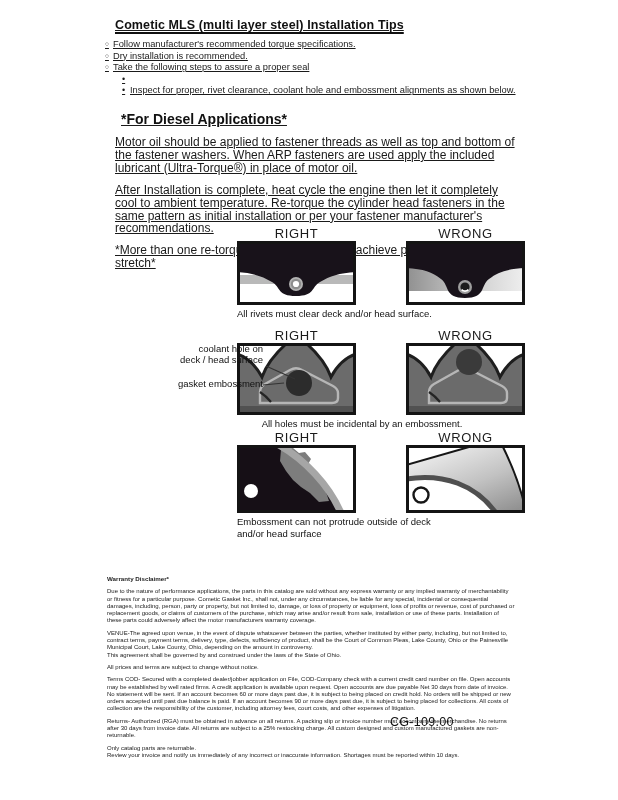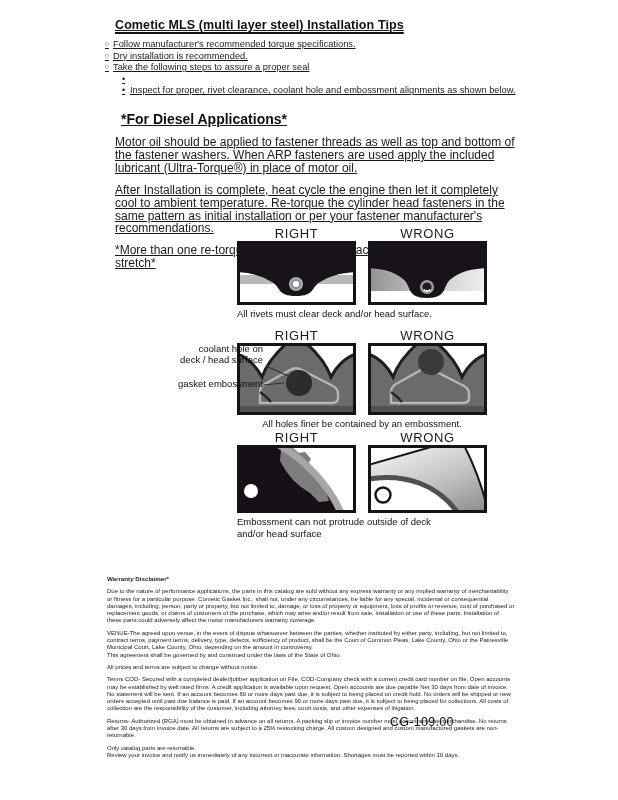--- a/index.html
+++ b/index.html
@@ -18,21 +18,21 @@
   .marker.ring::before{content:"○";font-size:6.5px;position:relative;top:-1px;}
   .marker.dot::before{content:"•";font-size:9px;}
   .bullet-row.sub{margin-left:17px;}
   .diesel-heading{font-size:14px;font-weight:bold;margin:14px 0 0 16px;color:#111;}
   .body-para{font-size:12px;line-height:12.9px;margin:9px 0 0 10px;width:404px;color:#1a1a1a;}
 
   .dg-row{position:absolute;left:105px;width:420px;}
   #row-rivets{top:227px;}
   #row-coolant{top:329px;}
   #row-emboss{top:431px;}
-  .dg-pair{display:flex;gap:12px;margin-left:132px;}
+  .dg-pair{display:flex;gap:4px;margin-left:132px;justify-content:space-between;}
   .dg-col{width:119px;}
   .dg-head{text-align:center;font-size:13px;letter-spacing:0.6px;color:#1b1b1b;height:14px;line-height:14px;}
   svg.panel{display:block;}
   .dg-caption{font-size:9.5px;margin-top:3px;margin-left:132px;color:#111;line-height:11.5px;}
   .dg-caption.center{width:250px;text-align:center;}
   .dg-caption.wrap{width:215px;}
 
   .callout{position:absolute;left:0;width:158px;text-align:right;
     font-size:9.5px;line-height:11px;color:#111;}
   #callout-a{top:14px;}
@@ -160,21 +160,21 @@
         <path d="M50,0 C40,9 30,20 25,34 C18,21 9,14 0,11" fill="none" stroke="#1e1e1e" stroke-width="3"></path>
         <path d="M119,0 H69 C79,9 89,20 94,34 C101,21 110,14 119,11 Z" fill="#ffffff"></path>
         <path d="M69,0 C79,9 89,20 94,34 C101,21 110,14 119,11" fill="none" stroke="#1e1e1e" stroke-width="3"></path>
         <path d="M23,60 V49 Q23,44 28,41 L53,27 Q59,23.5 65,27 L96,43 Q101,46 101,50 V55 Q101,60 95,60 H28 Q23,60 23,60 Z" fill="none" stroke="#b6b6b6" stroke-width="2.4"></path>
         <path d="M23,49 Q29,53 34,59" stroke="#242424" stroke-width="2.2" fill="none"></path>
         <circle cx="63" cy="19" r="13" fill="#3a3a3a"></circle>
         <rect x="1.5" y="1.5" width="116" height="69" fill="none" stroke="#141414" stroke-width="3"></rect>
       </svg>
     </div>
   </div>
-  <div class="dg-caption center">All holes finer be contained by an embossment.</div>
+  <div class="dg-caption center">All holes must be incidental by an embossment.</div>
 </div>
 
 <div class="dg-row" id="row-emboss">
   <div class="dg-pair">
     <div class="dg-col">
       <div class="dg-head">RIGHT</div>
       <svg class="panel" width="119" height="68" viewBox="0 0 119 68">
         <rect width="119" height="68" fill="#ffffff"></rect>
         <path d="M0,0 H40 C66,14 91,39 103,68 H0 Z" fill="#160f16"></path>
         <path d="M44,5 L56,3 L62,8 L68,7 L74,14 L70,21 L77,29 L84,38 L89,47 L92,56 L82,57 L73,48 L64,42 L56,35 L49,26 L43,16 Z" fill="#7d7d7d"></path>

